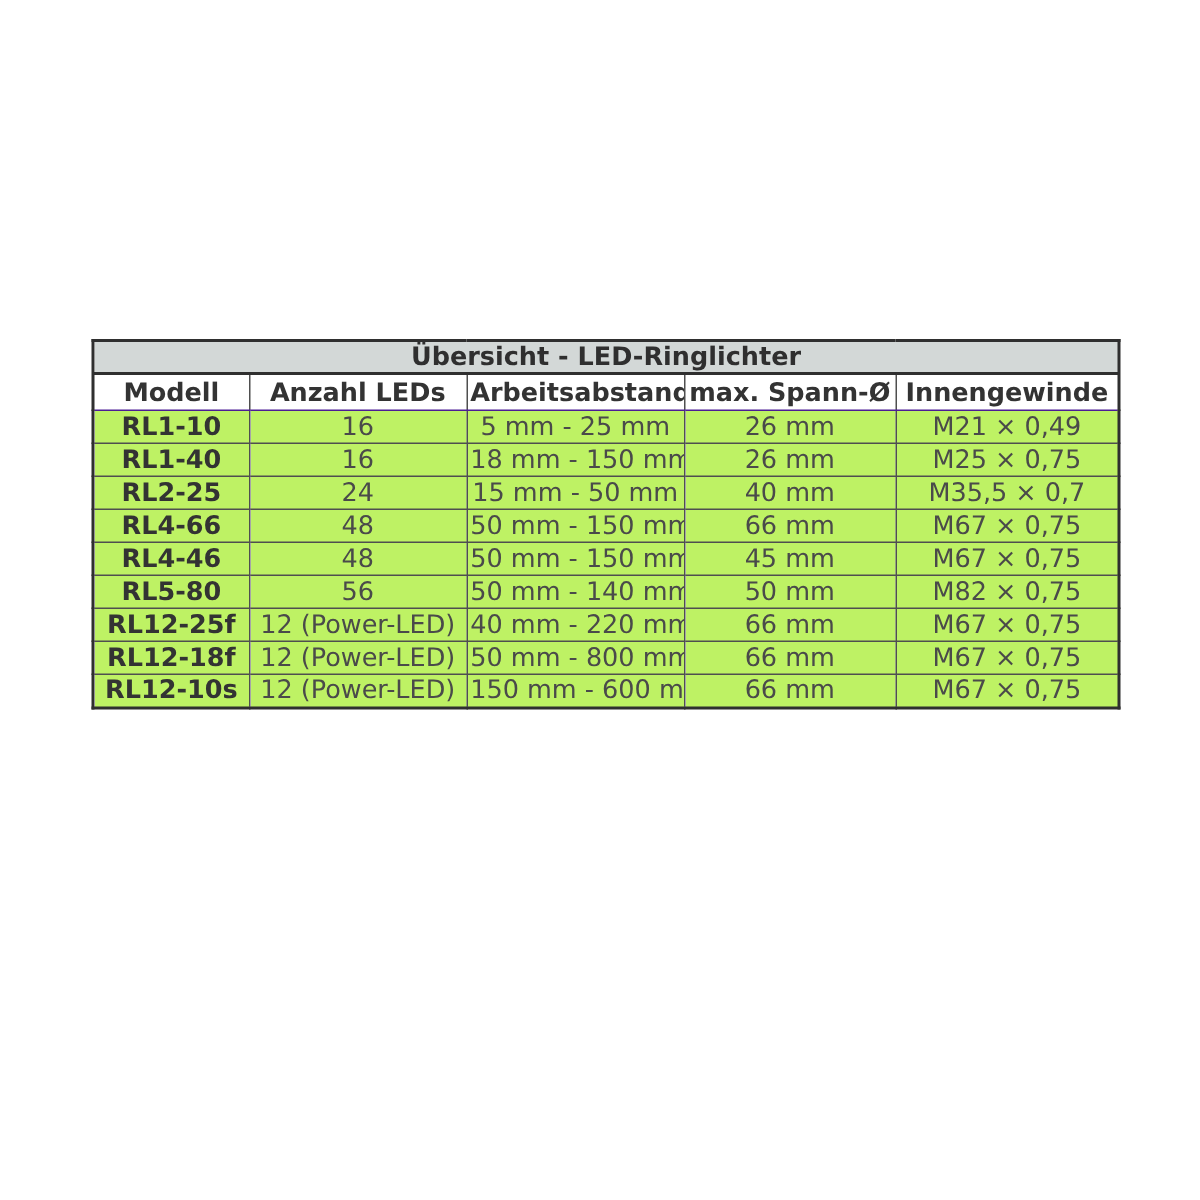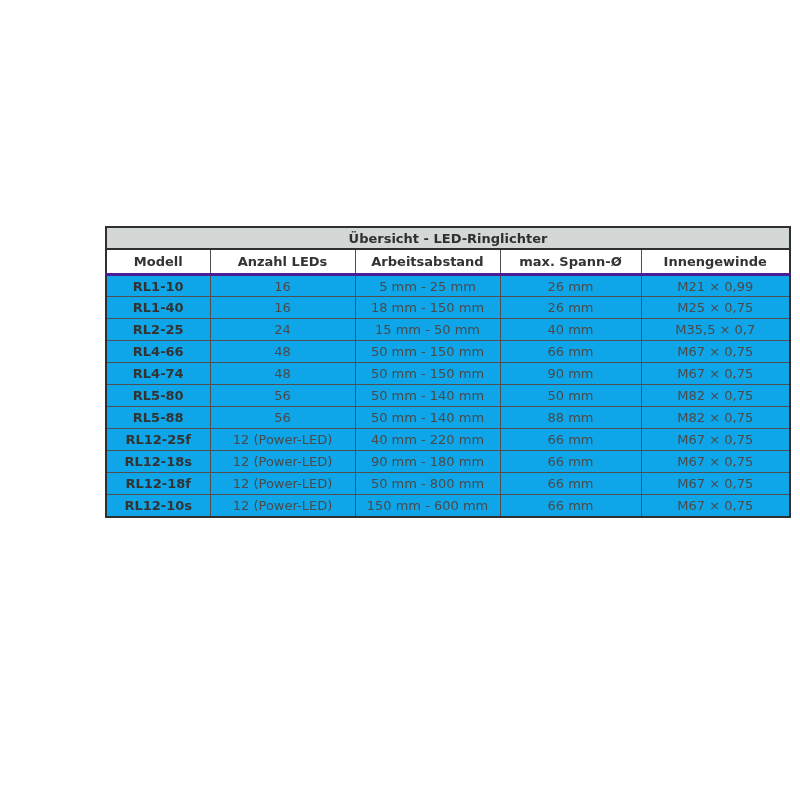--- a/index.html
+++ b/index.html
@@ -20,22 +20,21 @@
   .table-wrap {
     position: absolute;
     left: 61px;
     top: 226px;
   }
   table.spec-table {
     border-collapse: collapse;
     table-layout: fixed;
     width: 684px;
     border: 2px solid #2f2f2f;
-    font-size: 13px;
-    margin-left: 44px;
+    font-size: 17px;
   }
   table.spec-table th,
   table.spec-table td {
     border: 1px solid #4f4f4f;
     text-align: center;
     vertical-align: middle;
     padding: 0 2px;
     overflow: hidden;
     white-space: nowrap;
   }
@@ -44,25 +43,25 @@
     color: #2f2f2f;
     font-weight: bold;
     height: 20px;
     border-bottom: 2px solid #2f2f2f;
   }
   tr.header-row th {
     background: #ffffff;
     color: #333333;
     font-weight: bold;
     height: 23px;
-    border-bottom: 3px solid #4c1d95;
+    border-bottom: 1px solid #4c1d95;
   }
   tbody tr {
     height: 22px;
-    background: #0ea5e9;
+    background: #bef264;
   }
   tbody td {
     color: #4a4a4a;
     font-weight: normal;
   }
   tbody td.model {
     color: #333333;
     font-weight: bold;
   }
 </style>
@@ -90,21 +89,21 @@
             <th>max. Spann-Ø</th>
             <th>Innengewinde</th>
           </tr>
       </thead>
       <tbody id="table-body">
           <tr>
             <td class="model">RL1-10</td>
             <td>16</td>
             <td>5 mm - 25 mm</td>
             <td>26 mm</td>
-            <td>M21 × 0,99</td>
+            <td>M21 × 0,49</td>
           </tr>
           <tr>
             <td class="model">RL1-40</td>
             <td>16</td>
             <td>18 mm - 150 mm</td>
             <td>26 mm</td>
             <td>M25 × 0,75</td>
           </tr>
           <tr>
             <td class="model">RL2-25</td>
@@ -114,51 +113,37 @@
             <td>M35,5 × 0,7</td>
           </tr>
           <tr>
             <td class="model">RL4-66</td>
             <td>48</td>
             <td>50 mm - 150 mm</td>
             <td>66 mm</td>
             <td>M67 × 0,75</td>
           </tr>
           <tr>
-            <td class="model">RL4-74</td>
+            <td class="model">RL4-46</td>
             <td>48</td>
             <td>50 mm - 150 mm</td>
-            <td>90 mm</td>
+            <td>45 mm</td>
             <td>M67 × 0,75</td>
           </tr>
           <tr>
             <td class="model">RL5-80</td>
             <td>56</td>
             <td>50 mm - 140 mm</td>
             <td>50 mm</td>
             <td>M82 × 0,75</td>
           </tr>
           <tr>
-            <td class="model">RL5-88</td>
-            <td>56</td>
-            <td>50 mm - 140 mm</td>
-            <td>88 mm</td>
-            <td>M82 × 0,75</td>
-          </tr>
-          <tr>
             <td class="model">RL12-25f</td>
             <td>12 (Power-LED)</td>
             <td>40 mm - 220 mm</td>
-            <td>66 mm</td>
-            <td>M67 × 0,75</td>
-          </tr>
-          <tr>
-            <td class="model">RL12-18s</td>
-            <td>12 (Power-LED)</td>
-            <td>90 mm - 180 mm</td>
             <td>66 mm</td>
             <td>M67 × 0,75</td>
           </tr>
           <tr>
             <td class="model">RL12-18f</td>
             <td>12 (Power-LED)</td>
             <td>50 mm - 800 mm</td>
             <td>66 mm</td>
             <td>M67 × 0,75</td>
           </tr>

